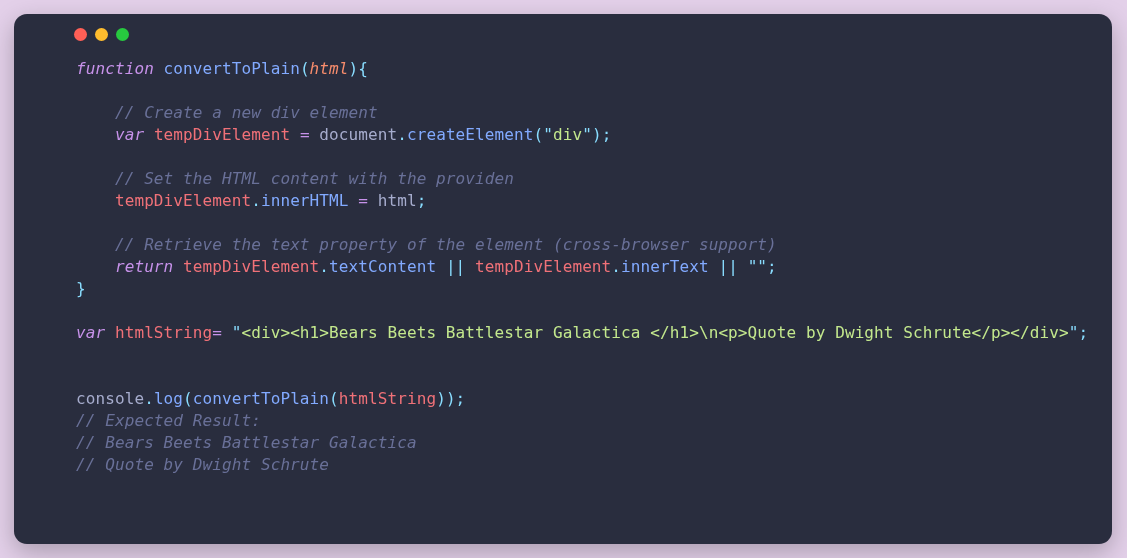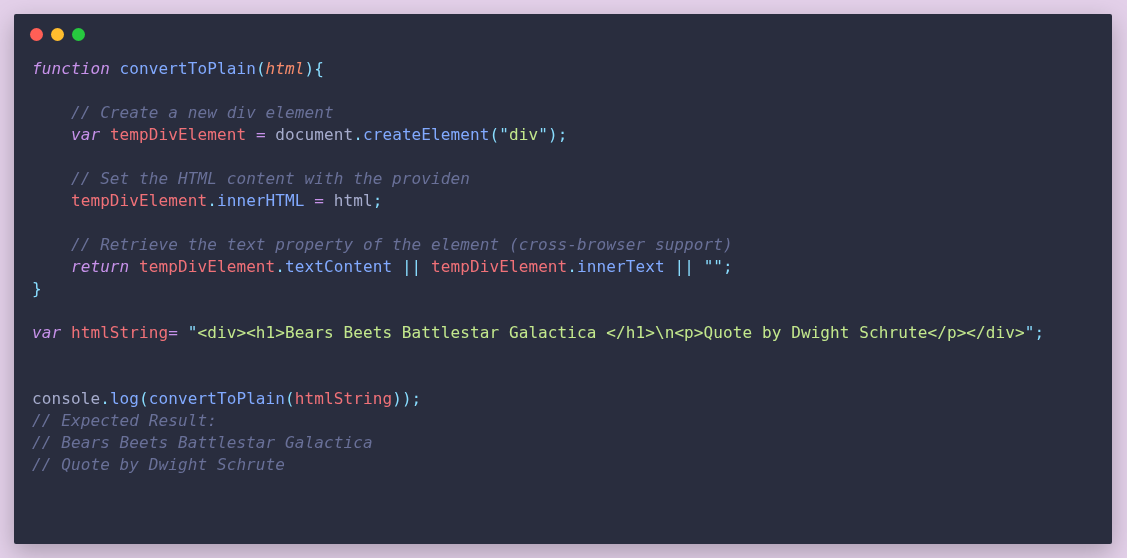--- a/index.html
+++ b/index.html
@@ -13,23 +13,24 @@
     font-size: 16px;
     overflow: hidden;
   }
   .window {
     position: absolute;
     left: 14px;
     top: 14px;
     width: 1098px;
     height: 530px;
     background: #292d3e;
-    border-radius: 2px;
+    border-radius: 13px;
     box-shadow: 0 8px 24px rgba(0,0,0,0.25);
     overflow: hidden;
+    padding-left: 44px;
   }
   .titlebar {
     height: 40px;
     display: flex;
     align-items: center;
     padding-left: 16px;
     gap: 8px;
   }
   .dot { width: 13px; height: 13px; border-radius: 50%; }
   .dot.red { background: #ff5f56; }

